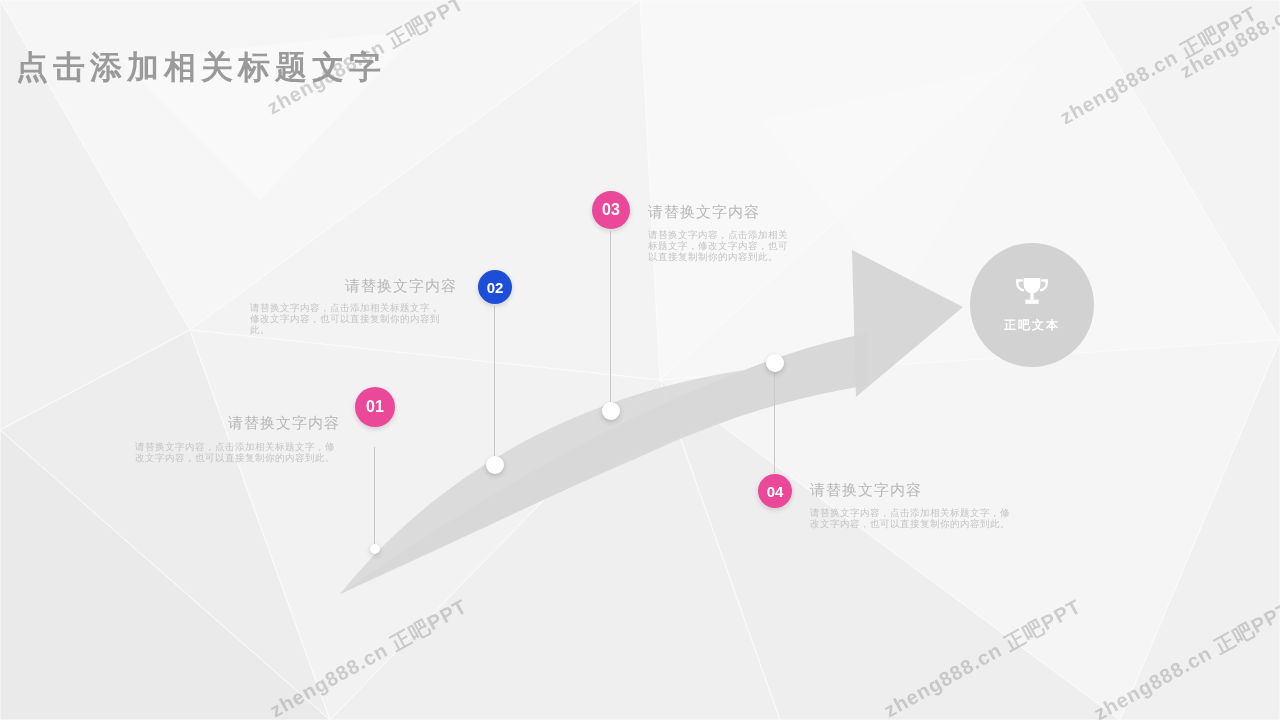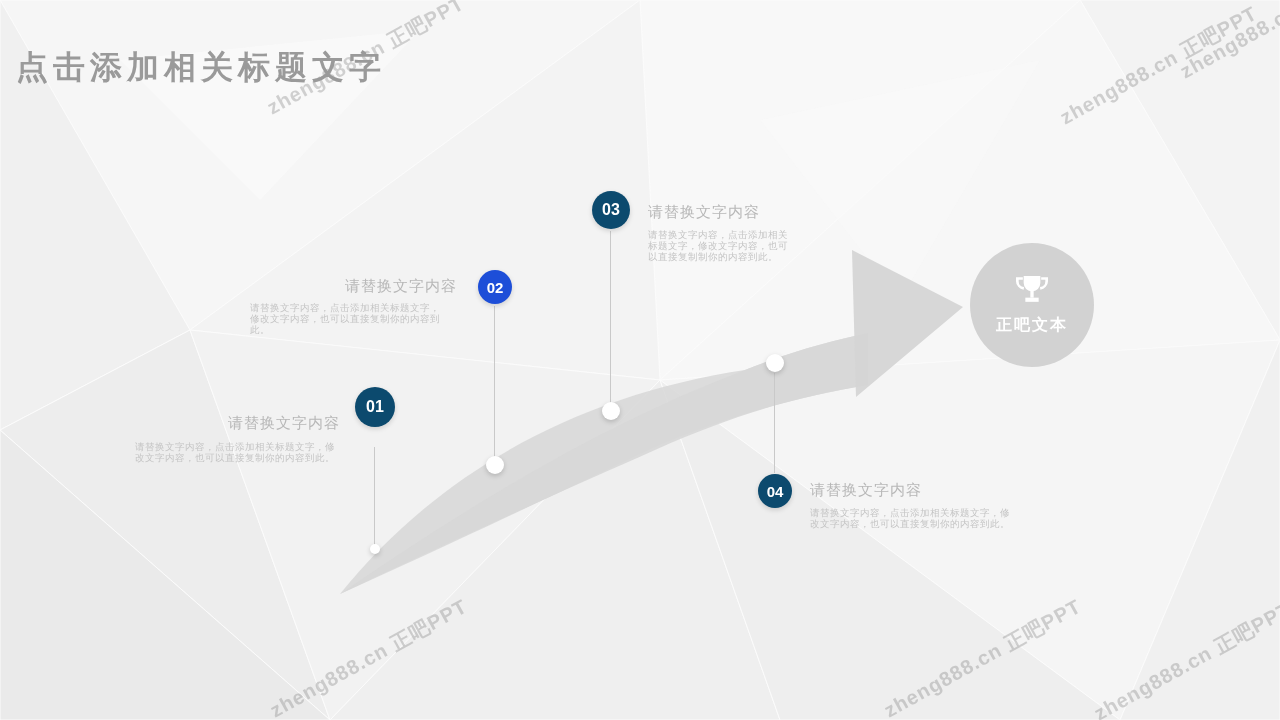--- a/index.html
+++ b/index.html
@@ -55,21 +55,21 @@
   .d3{left:602px;top:402px;width:18px;height:18px;}
   .d4{left:766px;top:354px;width:18px;height:18px;}
 
   
   .badge{
     position:absolute;z-index:5;border-radius:50%;
     display:flex;align-items:center;justify-content:center;
     color:#ffffff;font-weight:bold;
     box-shadow:0 2px 5px rgba(0,0,0,0.15);
   }
-  .badge.blue{background:#0c4a6e;}
+  .badge.blue{background:#ec4899;}
   .badge.gray{background:#1d4ed8;}
   .b1{left:355px;top:387px;width:40px;height:40px;font-size:16px;}
   .b2{left:478px;top:270px;width:34px;height:34px;font-size:15px;}
   .b3{left:592px;top:191px;width:38px;height:38px;font-size:16px;}
   .b4{left:758px;top:474px;width:34px;height:34px;font-size:15px;}
 
   
   .m-label{
     position:absolute;z-index:5;font-size:15px;letter-spacing:1px;
     color:#b7b7b7;font-weight:normal;
@@ -88,21 +88,21 @@
   .t4{left:810px;top:507px;width:206px;}
 
   
   .target{
     position:absolute;left:970px;top:243px;width:124px;height:124px;z-index:3;
     border-radius:50%;background:#d2d2d2;
     display:flex;flex-direction:column;align-items:center;justify-content:center;
   }
   .target .t-icon{margin-top:-4px;}
   .target .t-label{
-    color:#ffffff;font-size:16px;font-weight:bold;letter-spacing:2px;margin-top:4px;
+    color:#ffffff;font-size:12px;font-weight:bold;letter-spacing:2px;margin-top:4px;
   }
 </style>
 </head>
 <body>
 
 <div class="slide">
 
   <svg class="bg-svg" width="1280" height="720">
     <g stroke="#fbfbfb" stroke-width="1">
       <polygon points="0,0 640,0 190,330" fill="#f6f6f6"></polygon>

